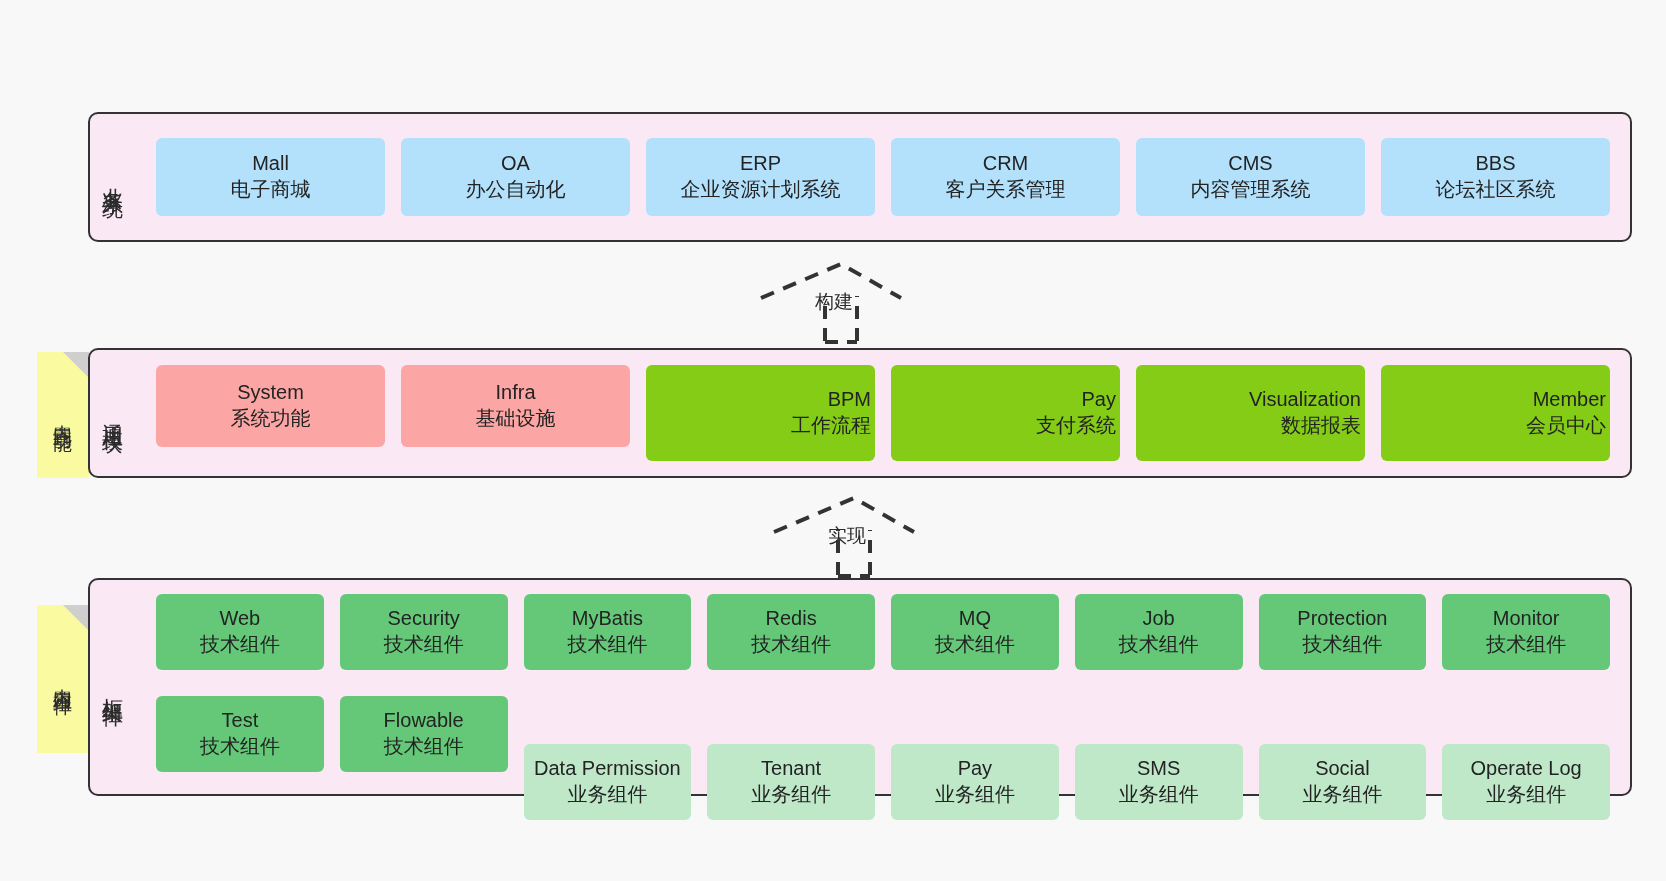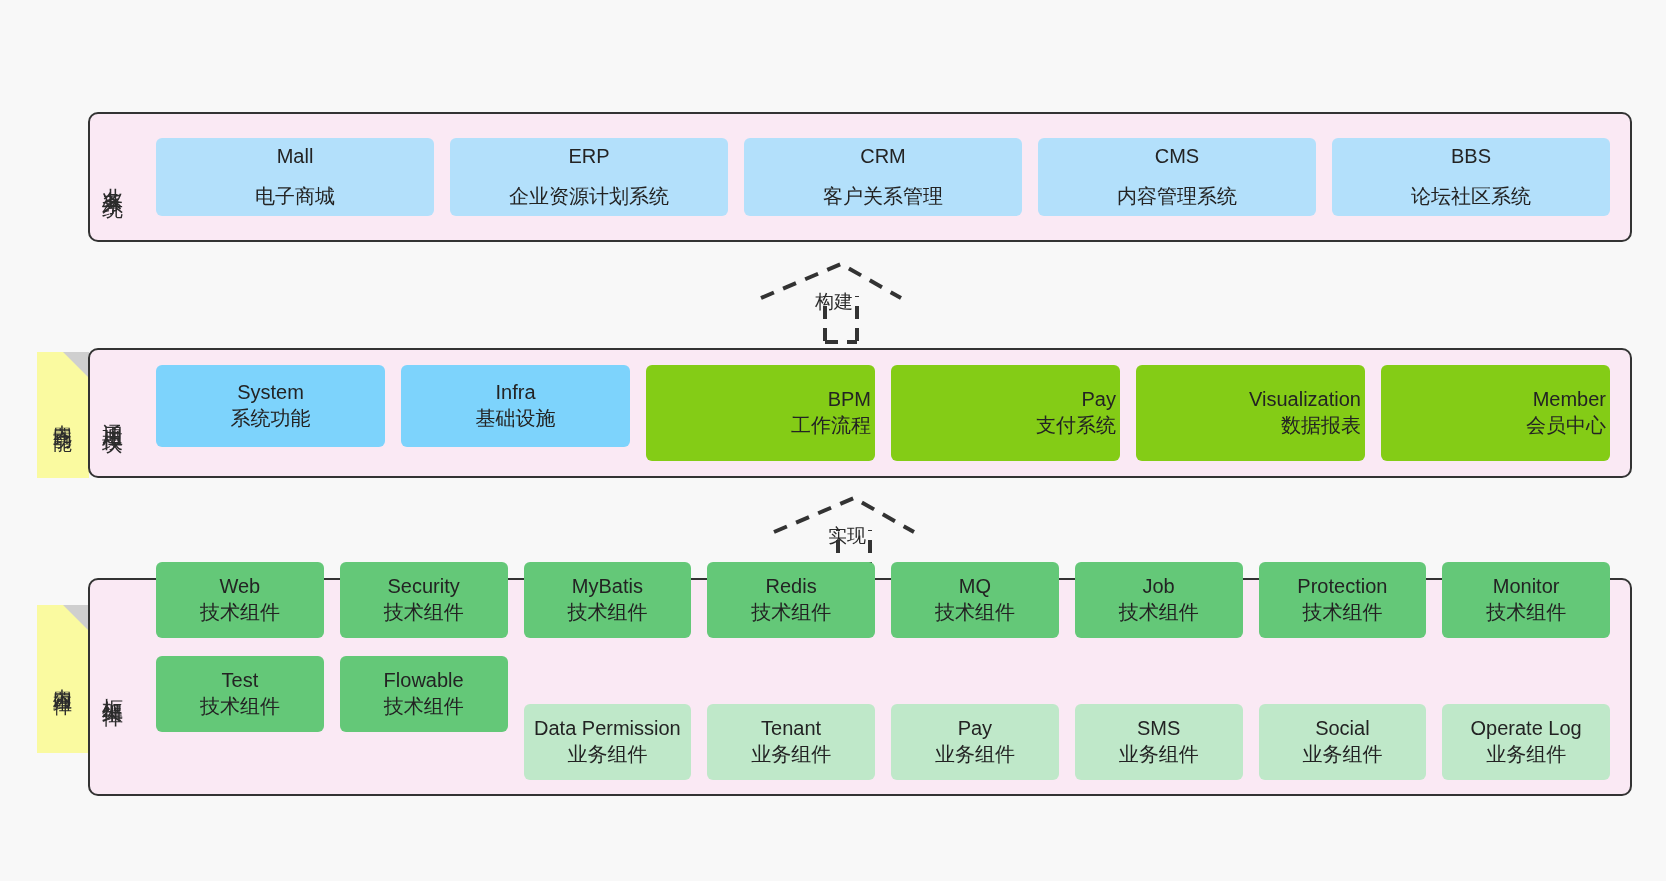--- a/index.html
+++ b/index.html
@@ -41,22 +41,22 @@
     user-select: none;
   }
   .layer-body {
     flex: 1 1 auto;
     display: flex;
     align-items: center;
     padding: 0 12px;
   }
   .layer-body.two-rows {
     flex-direction: column;
-    justify-content: flex-end;
-    gap: 18px;
+    justify-content: space-between;
+    gap: 26px;
     padding: 14px 12px;
   }
   .row {
     display: flex;
     width: 100%;
     gap: 0;
     align-items: stretch;
   }
 
   
@@ -71,22 +71,22 @@
     text-align: center;
     color: #232323;
     font-size: 20px;
     line-height: 1.28;
     padding: 6px 4px;
     user-select: none;
   }
   .node .en { display: block; }
   .node .cn { display: block; }
 
-  .node.biz   { background: #b3e0fb; height: 78px; justify-content: space-between; }
-  .node.mod-strong { background: #7dd3fc; height: 82px; }
+  .node.biz   { background: #b3e0fb; height: 78px; }
+  .node.mod-strong { background: #fca5a5; height: 82px; }
   .node.mod-soft   { background: #84cc16; height: 96px; align-items: flex-end; }
   .node.tech  { background: #64c878; height: 76px; }
   .node.bizc  { background: #bfe8c9; height: 76px; margin-top: 48px; }
 
   
   .note {
     position: absolute;
     background: #fafaa0;
     display: flex;
     align-items: center;
@@ -126,20 +126,24 @@
 
   <div class="layer" id="layer-business" style="left:88px; top:112px; width:1544px; height:130px;">
     <div class="layer-title">业务系统</div>
     <div class="layer-body" id="biz-body">
       <div class="row" id="row-business">
           <div class="node biz">
             <span class="en">Mall</span>
             <span class="cn">电子商城</span>
           </div>
           <div class="node biz">
+            <span class="en">OA</span>
+            <span class="cn">办公自动化</span>
+          </div>
+          <div class="node biz">
             <span class="en">ERP</span>
             <span class="cn">企业资源计划系统</span>
           </div>
           <div class="node biz">
             <span class="en">CRM</span>
             <span class="cn">客户关系管理</span>
           </div>
           <div class="node biz">
             <span class="en">CMS</span>
             <span class="cn">内容管理系统</span>

